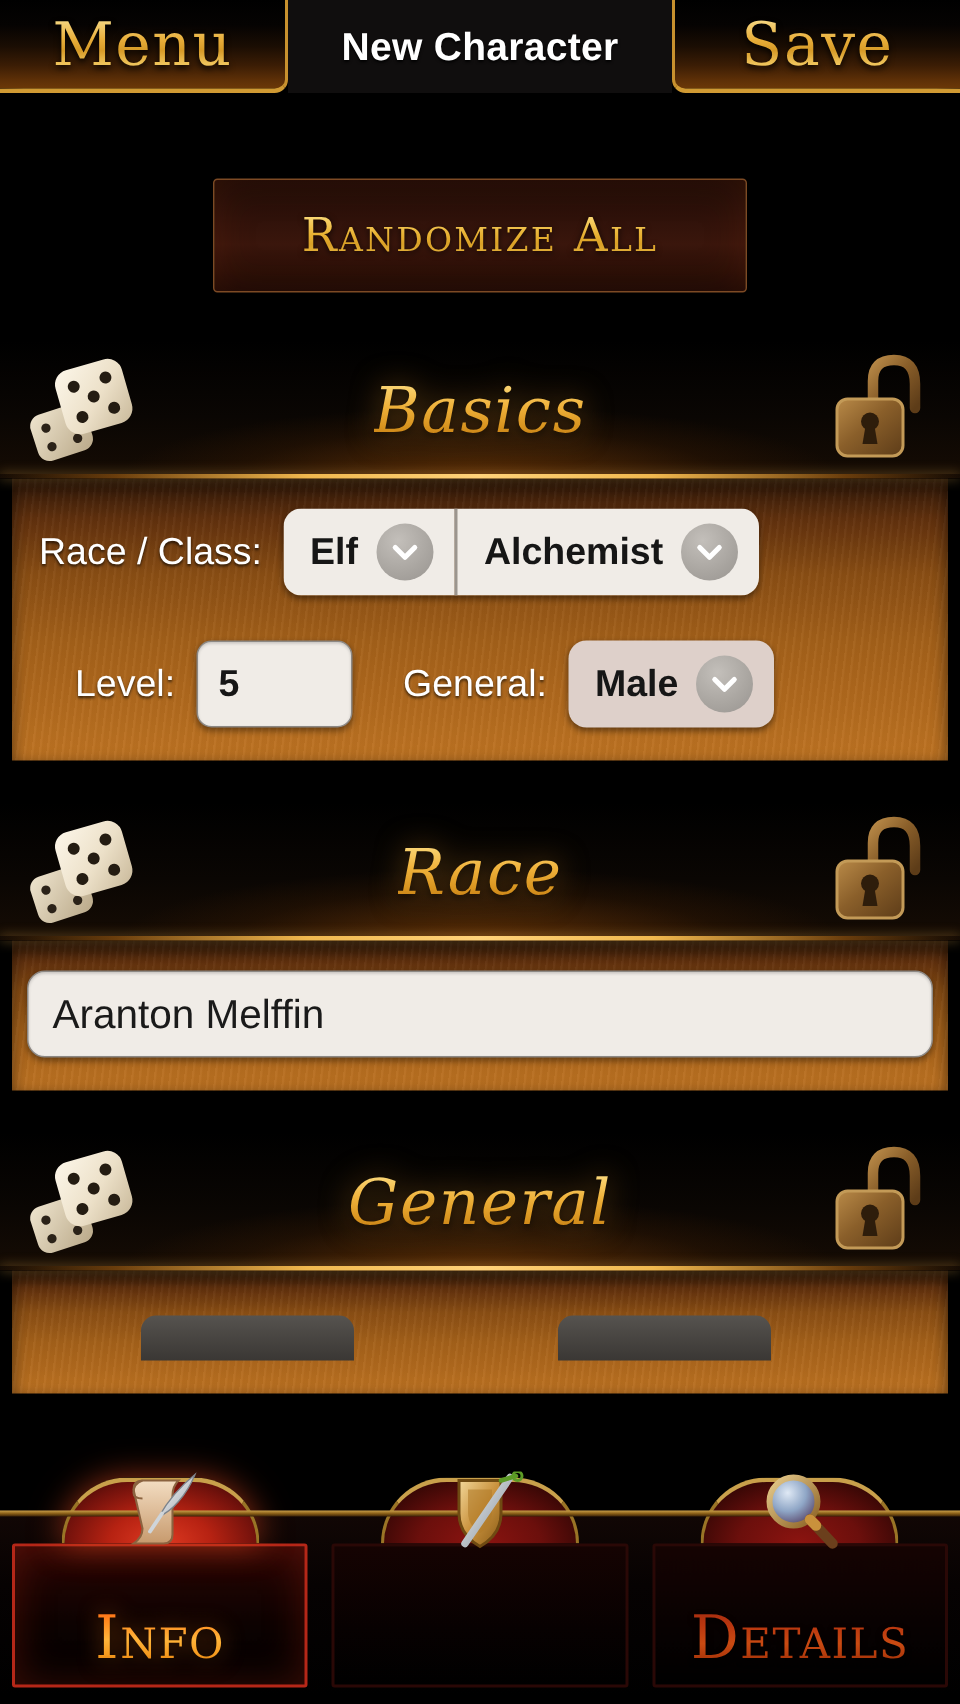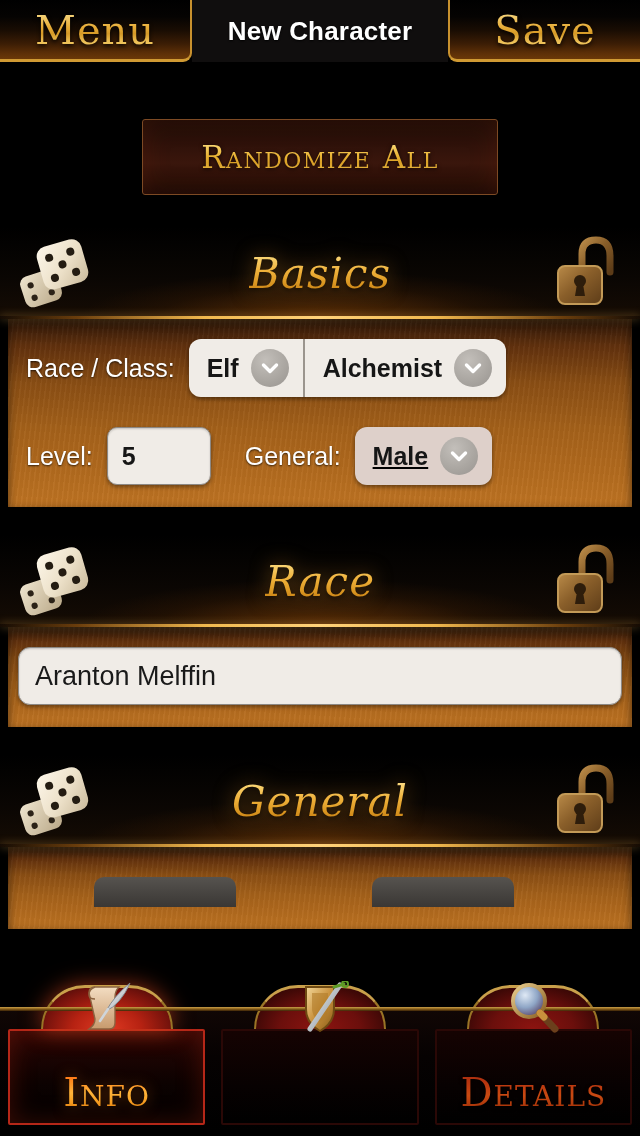--- a/index.html
+++ b/index.html
@@ -191,21 +191,21 @@
          #a4611a 58%, #b26a1e 80%, #bf7423 100%);
     box-shadow: inset 0 3px 10px rgba(0,0,0,0.55);
     padding: 20px 0 22px 0;
   }
 
   .row {
     display: flex;
     align-items: center;
     padding: 0 0 0 18px;
   }
-  .row + .row { margin-top: 30px; }
+  .row + .row { margin-top: 30px; margin-left: 24px; }
 
   .field-label {
     color: #ffffff;
     font-size: 25px;
     text-shadow: 0 1px 2px rgba(0,0,0,0.7);
     white-space: nowrap;
   }
 
   
   .select-group {
@@ -239,21 +239,20 @@
     align-items: center;
     justify-content: center;
     flex: none;
   }
 
   .select.standalone {
     border-radius: 12px;
     background: #ded0ca;
     margin-left: 14px;
     box-shadow: 0 2px 4px rgba(0,0,0,0.45);
-    text-decoration: underline;
   }
 
   .textinput {
     margin-left: 14px;
     height: 58px;
     width: 104px;
     background: #f0ece7;
     border: 1px solid #8c8884;
     border-radius: 10px;
     display: flex;

